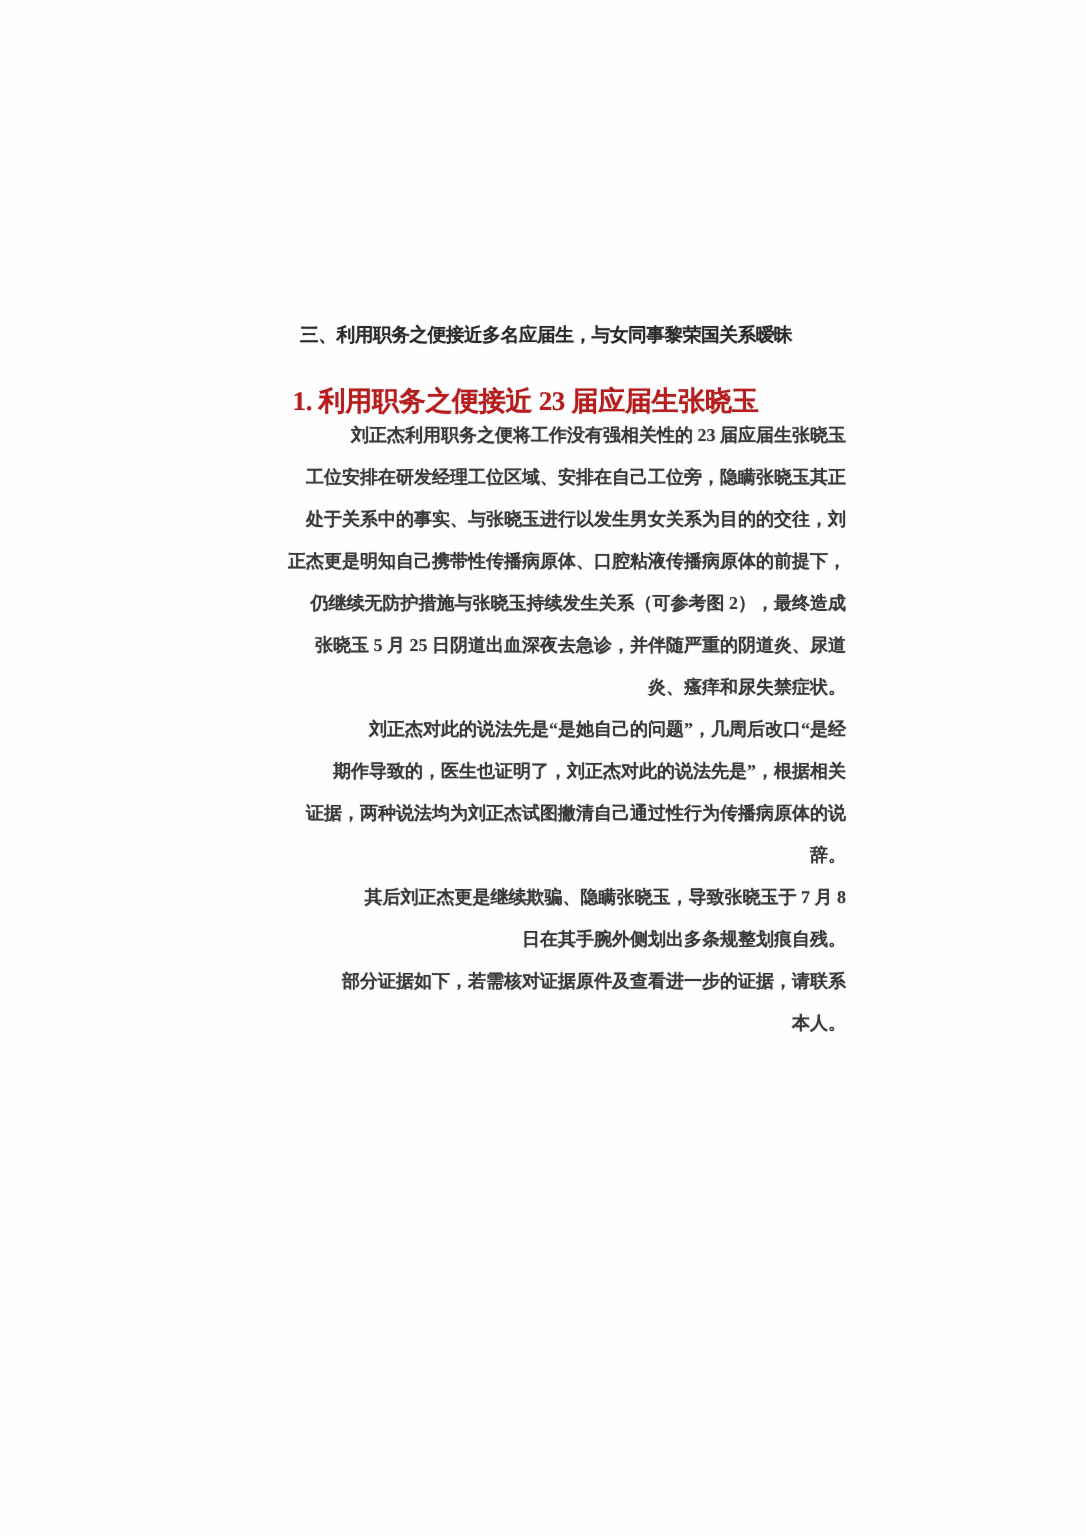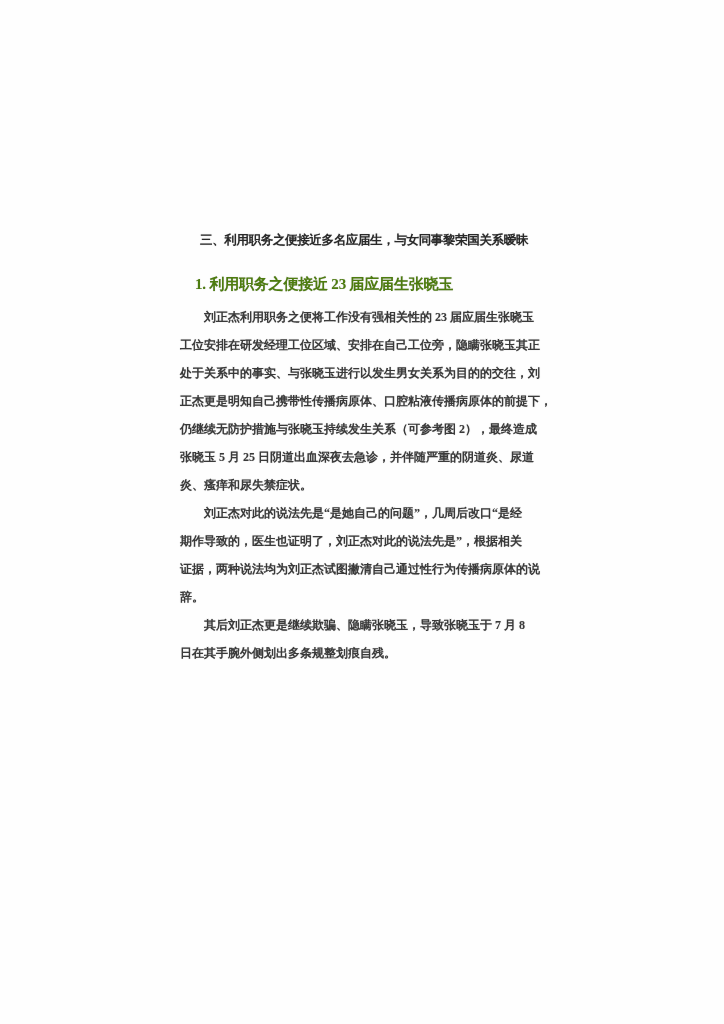--- a/index.html
+++ b/index.html
@@ -26,36 +26,36 @@
     width: 384px;
     color: #383838;
     text-shadow: 0 0 1px rgba(70,70,70,0.35);
   }
   .section-heading {
     font-size: 12.5px;
     font-weight: 700;
     color: #2a2a2a;
     line-height: 18px;
     letter-spacing: -0.35px;
-    margin: 17px 0 26px 0;
+    margin: 0 0 26px 0;
     padding-left: 20px;
     white-space: nowrap;
   }
   .subsection-heading {
-    font-size: 15px;
+    font-size: 18px;
     font-weight: 700;
-    color: #4d7c0f;
+    color: #b91c1c;
     line-height: 18px;
     letter-spacing: -0.2px;
     margin: 0;
     padding-left: 15px;
     white-space: nowrap;
   }
   .paragraphs {
-    margin-top: 10px;
+    text-align: right;
   }
   .paragraphs p {
     margin: 0;
     font-size: 12px;
     font-weight: 600;
     line-height: 28px;
     text-indent: 24px;
     white-space: pre-line;
     color: #3a3a3a;
   }
@@ -74,15 +74,17 @@
 正杰更是明知自己携带性传播病原体、口腔粘液传播病原体的前提下，
 仍继续无防护措施与张晓玉持续发生关系（可参考图 2），最终造成
 张晓玉 5 月 25 日阴道出血深夜去急诊，并伴随严重的阴道炎、尿道
 炎、瘙痒和尿失禁症状。</p>
       <p>刘正杰对此的说法先是“是她自己的问题”，几周后改口“是经
 期作导致的，医生也证明了，刘正杰对此的说法先是”，根据相关
 证据，两种说法均为刘正杰试图撇清自己通过性行为传播病原体的说
 辞。</p>
       <p>其后刘正杰更是继续欺骗、隐瞒张晓玉，导致张晓玉于 7 月 8
 日在其手腕外侧划出多条规整划痕自残。</p>
+      <p>部分证据如下，若需核对证据原件及查看进一步的证据，请联系
+本人。</p>
     </div>
   </div>
 </div>
 
 </body></html>

